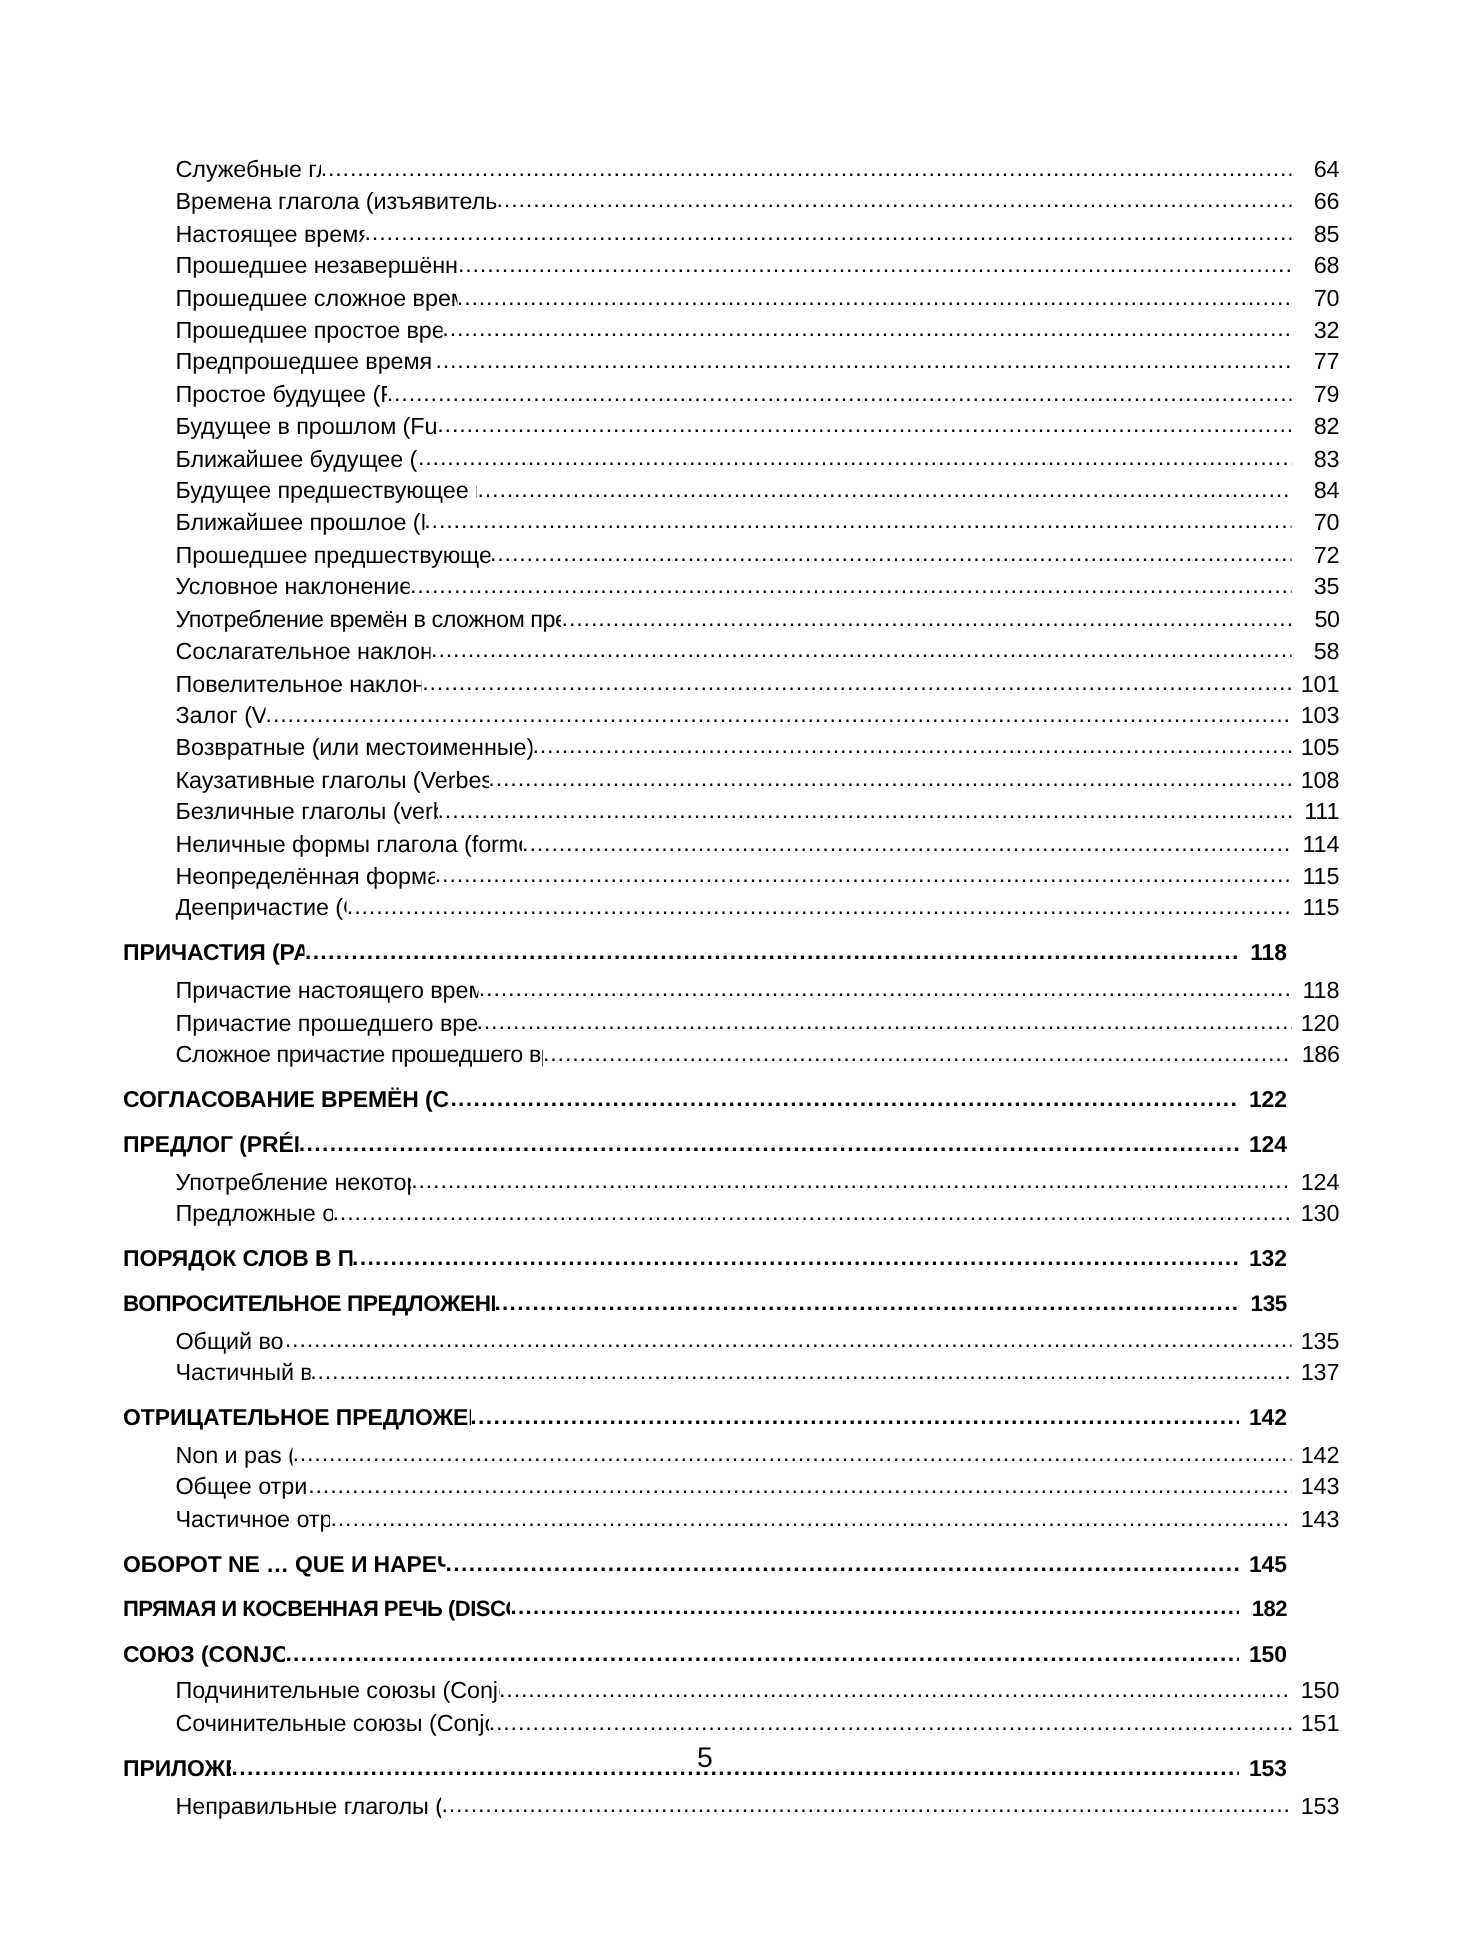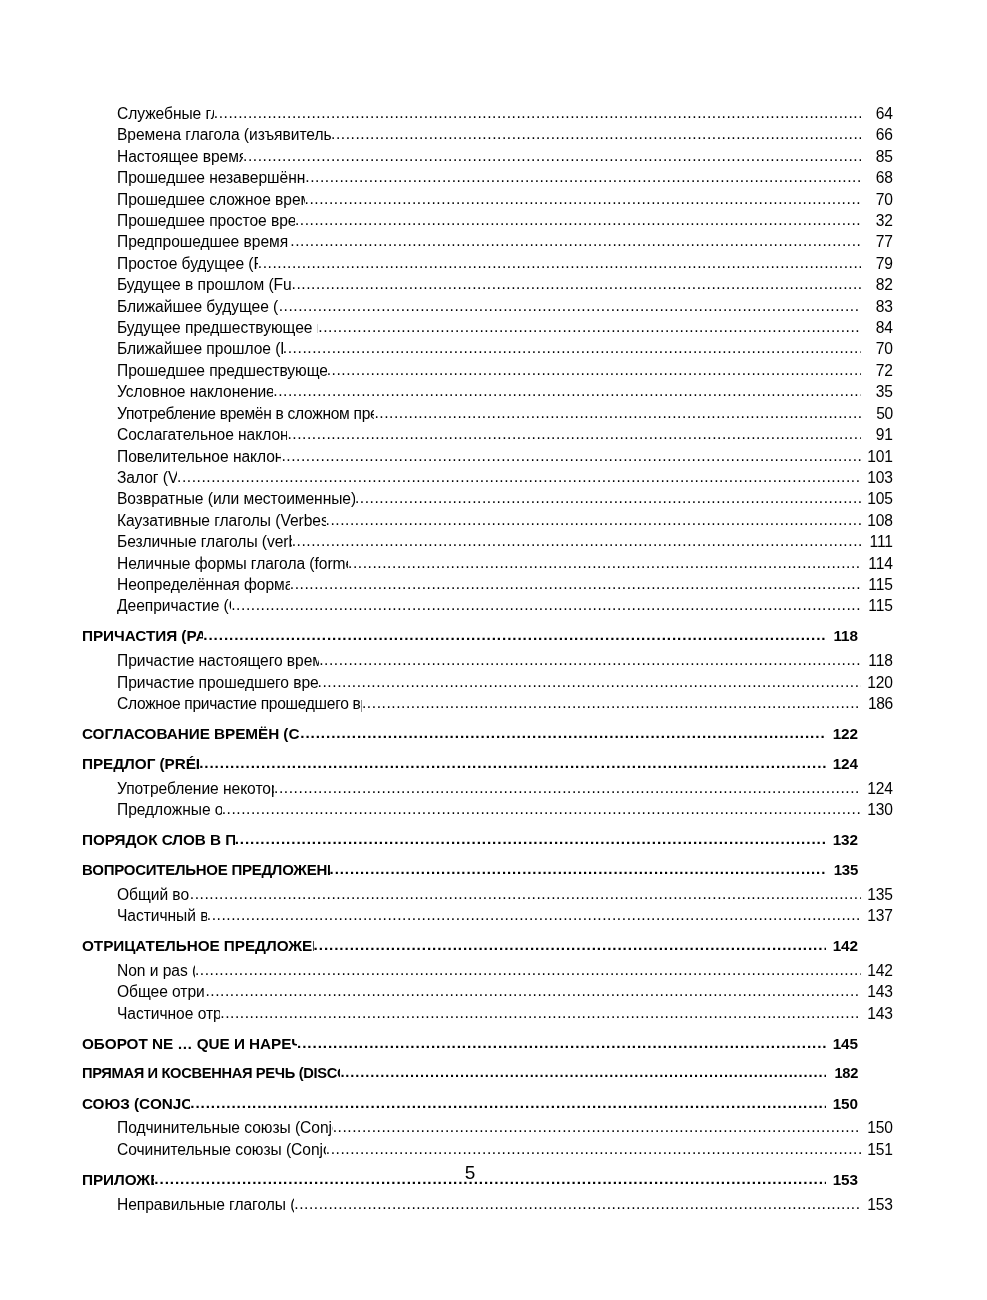--- a/index.html
+++ b/index.html
@@ -189,21 +189,21 @@
         <span class="toc-page-num">35</span>
       </div>
       <div class="toc-entry level-2 squeeze">
         <span class="toc-title">Употребление времён в сложном предложении с придаточным условным</span>
         <span class="toc-dots">.......................................................................................................................................................................................................</span>
         <span class="toc-page-num">50</span>
       </div>
       <div class="toc-entry level-2">
         <span class="toc-title">Сослагательное наклонение (Subjonctif)</span>
         <span class="toc-dots">.......................................................................................................................................................................................................</span>
-        <span class="toc-page-num">91</span>
+        <span class="toc-page-num">58</span>
       </div>
       <div class="toc-entry level-2">
         <span class="toc-title">Повелительное наклонение (Impératif)</span>
         <span class="toc-dots">.......................................................................................................................................................................................................</span>
         <span class="toc-page-num">101</span>
       </div>
       <div class="toc-entry level-2">
         <span class="toc-title">Залог (Voix)</span>
         <span class="toc-dots">.......................................................................................................................................................................................................</span>
         <span class="toc-page-num">103</span>

